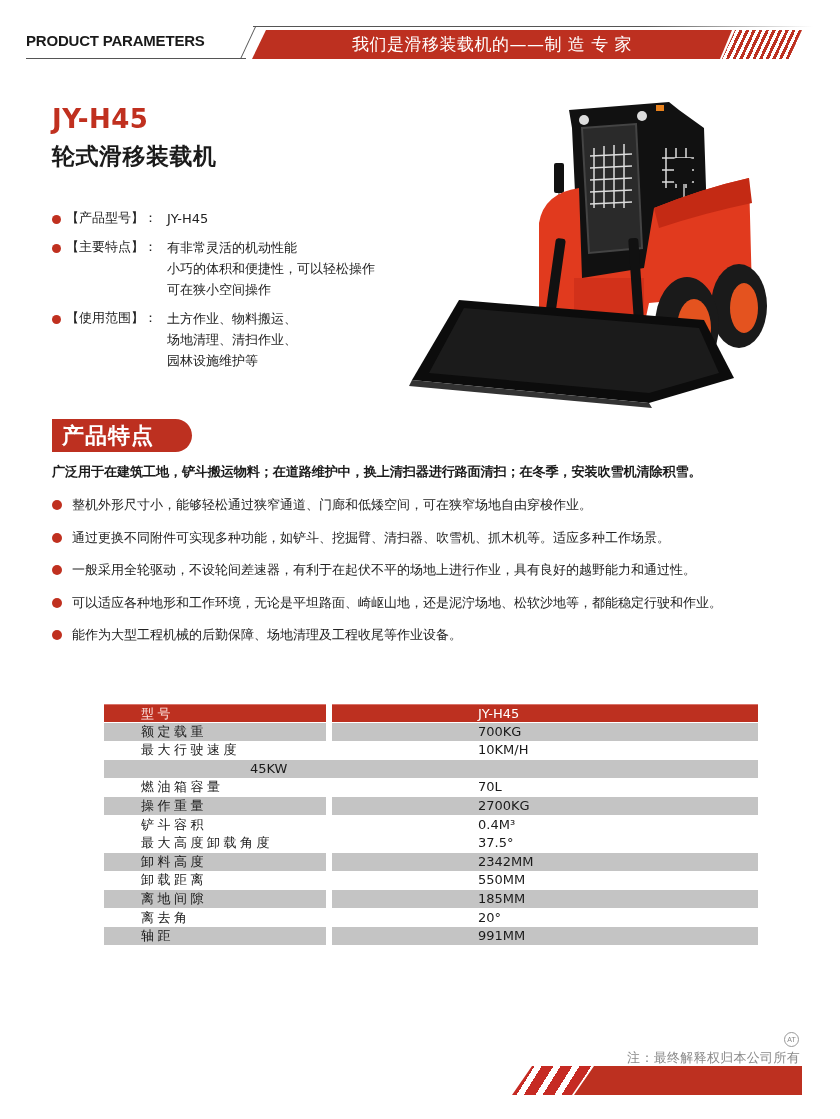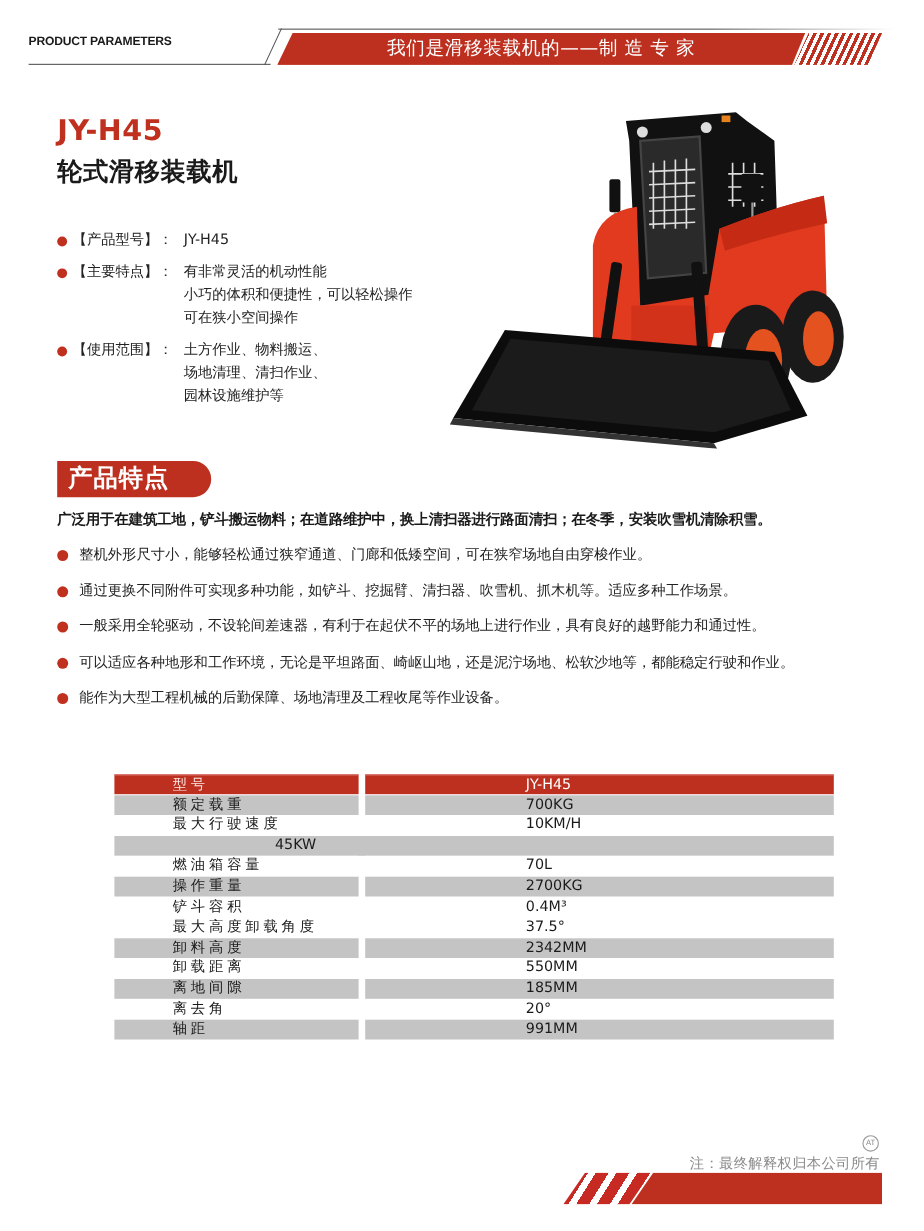--- a/index.html
+++ b/index.html
@@ -1,21 +1,21 @@
 <!DOCTYPE html>
 <html><head>
   <meta charset="utf-8">
   <style>
     * { margin: 0; padding: 0; box-sizing: border-box; }
     html, body { width: 840px; height: 1119px; background: #ffffff; overflow: hidden; }
     body { position: relative; font-family: "DejaVu Sans", "Liberation Sans", sans-serif; color: #222; }
 
     
     .hdr { position: absolute; left: 0; top: 0; width: 840px; height: 80px; }
-    .hdr-left-text { position: absolute; left: 26px; top: 32px; font-family: "Liberation Sans", sans-serif; font-weight: bold; font-size: 11px; color: #1a1a1a; letter-spacing: -0.2px; }
+    .hdr-left-text { position: absolute; left: 26px; top: 32px; font-family: "Liberation Sans", sans-serif; font-weight: bold; font-size: 15px; color: #1a1a1a; letter-spacing: -0.2px; }
     .hdr-underline { position: absolute; left: 26px; top: 58px; width: 220px; height: 1px; background: #555; }
     .hdr-slash { position: absolute; left: 240px; top: 26px; width: 1px; height: 33px; background: #555; transform: skewX(-25deg); transform-origin: bottom left; }
     .hdr-topline { position: absolute; left: 253px; top: 26px; width: 560px; height: 1px; background: linear-gradient(to right, #555 0%, #555 70%, rgba(85,85,85,0) 100%); }
     .hdr-red { position: absolute; left: 252px; top: 30px; width: 480px; height: 29px; background: #bd3020; clip-path: polygon(14px 0, 100% 0, calc(100% - 12px) 100%, 0 100%); }
     .hdr-red-text { position: absolute; left: 252px; top: 30px; width: 480px; height: 43px; line-height: 29px; text-align: center; color: #ffffff; font-size: 17px; letter-spacing: 0.5px; }
     .hdr-stripes { position: absolute; left: 722px; top: 30px; width: 80px; height: 29px; background: repeating-linear-gradient(-65deg, #bd3020 0px, #bd3020 3px, transparent 3px, transparent 6px); clip-path: polygon(13px 0, 100% 0, calc(100% - 13px) 100%, 0 100%); }
 
     
     .model-title { position: absolute; left: 52px; top: 104px; font-family: "DejaVu Sans", sans-serif; font-weight: bold; font-size: 26px; color: #c0301f; letter-spacing: 0.5px; }
     .product-name { position: absolute; left: 52px; top: 141px; font-weight: bold; font-size: 23px; color: #1a1a1a; letter-spacing: 0.5px; }
@@ -37,21 +37,21 @@
 
     
     .intro { position: absolute; left: 52px; top: 463px; font-size: 13.2px; font-weight: bold; color: #1a1a1a; white-space: nowrap; letter-spacing: -0.2px; text-align: right; }
     .features { position: absolute; left: 52px; top: 495px; width: 760px; }
     .feature { position: relative; padding-left: 20px; height: 32.5px; font-size: 13px; line-height: 20px; color: #222; white-space: nowrap; }
     .feature .dot { position: absolute; left: 0; top: 5px; width: 10px; height: 10px; border-radius: 50%; background: #c0301f; }
 
     
     .ptable { position: absolute; left: 104px; top: 704px; width: 654px; }
     .prow { display: flex; height: 18.6px; }
-    .pcell-l { width: 222px; margin-right: 6px; height: 18px; line-height: 18px; padding-left: 53px; font-size: 13px; letter-spacing: 3.5px; color: #1a1a1a; }
+    .pcell-l { width: 222px; margin-right: 6px; height: 18px; line-height: 18px; padding-left: 37px; font-size: 13px; letter-spacing: 3.5px; color: #1a1a1a; }
     .pcell-r { flex: 1; height: 18px; line-height: 18px; padding-left: 146px; font-size: 13px; color: #1a1a1a; }
     .prow.head .pcell-l, .prow.head .pcell-r { background: #bd3020; color: #fbe3df; border-top: 1px solid #d9736a; }
     .prow.head .pcell-r { color: #ffffff; }
     .prow.gray .pcell-l, .prow.gray .pcell-r { background: #c4c4c4; }
     .prow.white .pcell-l, .prow.white .pcell-r { background: #ffffff; }
 
     
     .at-badge { position: absolute; left: 784px; top: 1032px; width: 15px; height: 15px; border: 1px solid #999; border-radius: 50%; font-size: 7px; line-height: 13px; text-align: center; color: #888; font-family: "Liberation Sans", sans-serif; }
     .footnote { position: absolute; right: 40px; top: 1049px; font-size: 13px; color: #8a8a8a; letter-spacing: 0.3px; }
     .foot-stripes { position: absolute; left: 512px; top: 1066px; width: 80px; height: 29px; background: repeating-linear-gradient(-58deg, #c62a23 0px, #c62a23 10px, transparent 10px, transparent 16px); clip-path: polygon(20px 0, 100% 0, calc(100% - 20px) 100%, 0 100%); }

